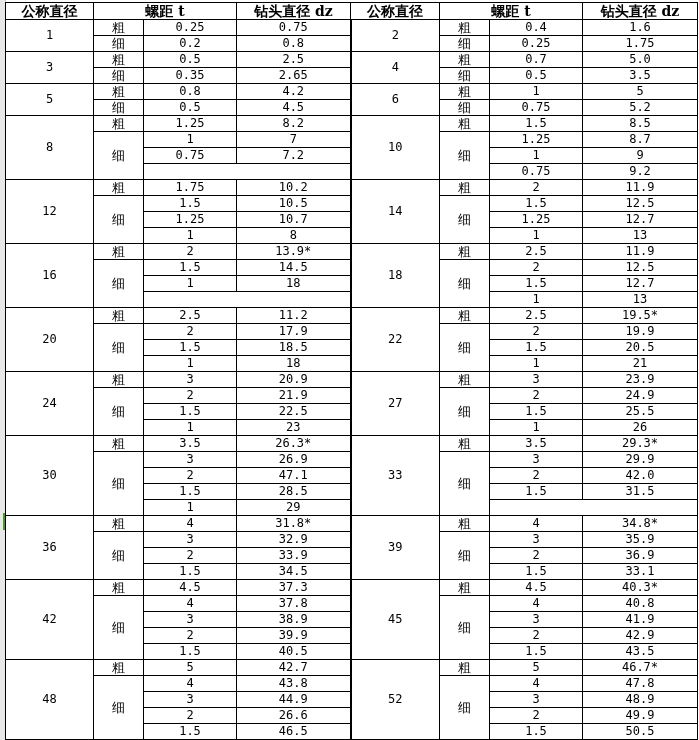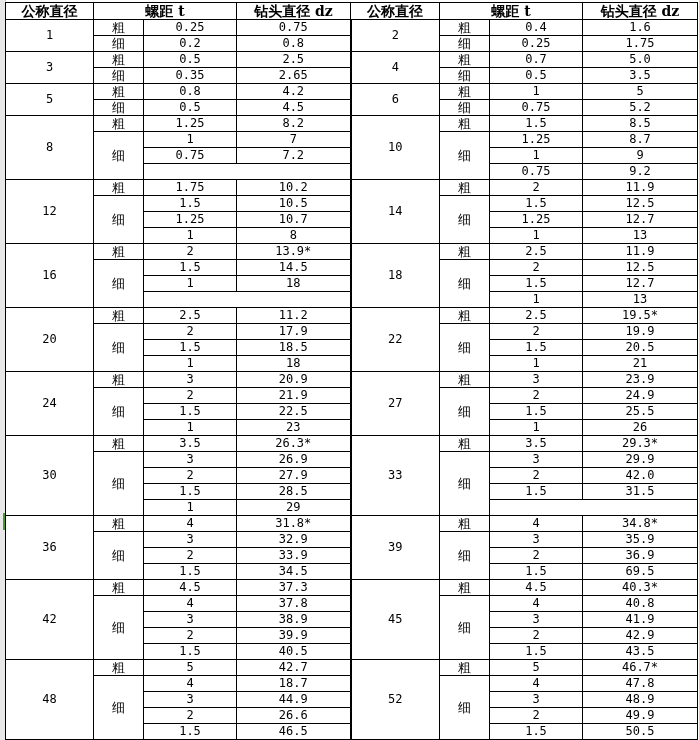--- a/index.html
+++ b/index.html
@@ -257,21 +257,21 @@
       <tr>
         <td class="kind" rowspan="4">细</td>
         <td>3</td>
         <td class="thick">26.9</td>
         <td class="kind" rowspan="4">细</td>
         <td>3</td>
         <td>29.9</td>
       </tr>
       <tr>
         <td>2</td>
-        <td class="thick">27.9</td>
+        <td class="thick">47.1</td>
         <td>2</td>
         <td>42.0</td>
       </tr>
       <tr>
         <td>1.5</td>
         <td class="thick">28.5</td>
         <td>1.5</td>
         <td>31.5</td>
       </tr>
       <tr>
@@ -300,21 +300,21 @@
       <tr>
         <td>2</td>
         <td class="thick">33.9</td>
         <td>2</td>
         <td>36.9</td>
       </tr>
       <tr>
         <td>1.5</td>
         <td class="thick">34.5</td>
         <td>1.5</td>
-        <td>69.5</td>
+        <td>33.1</td>
       </tr>
       <tr>
         <td class="dia" rowspan="5">42</td>
         <td class="kind">粗</td>
         <td>4.5</td>
         <td class="thick">37.3</td>
         <td class="dia" rowspan="5">45</td>
         <td class="kind">粗</td>
         <td>4.5</td>
         <td>40.3*</td>
@@ -351,21 +351,21 @@
         <td>5</td>
         <td class="thick">42.7</td>
         <td class="dia" rowspan="5">52</td>
         <td class="kind">粗</td>
         <td>5</td>
         <td>46.7*</td>
       </tr>
       <tr>
         <td class="kind" rowspan="4">细</td>
         <td>4</td>
-        <td class="thick">18.7</td>
+        <td class="thick">43.8</td>
         <td class="kind" rowspan="4">细</td>
         <td>4</td>
         <td>47.8</td>
       </tr>
       <tr>
         <td>3</td>
         <td class="thick">44.9</td>
         <td>3</td>
         <td>48.9</td>
       </tr>

